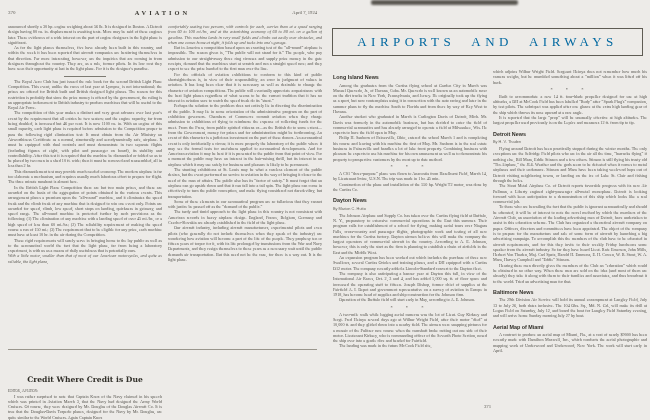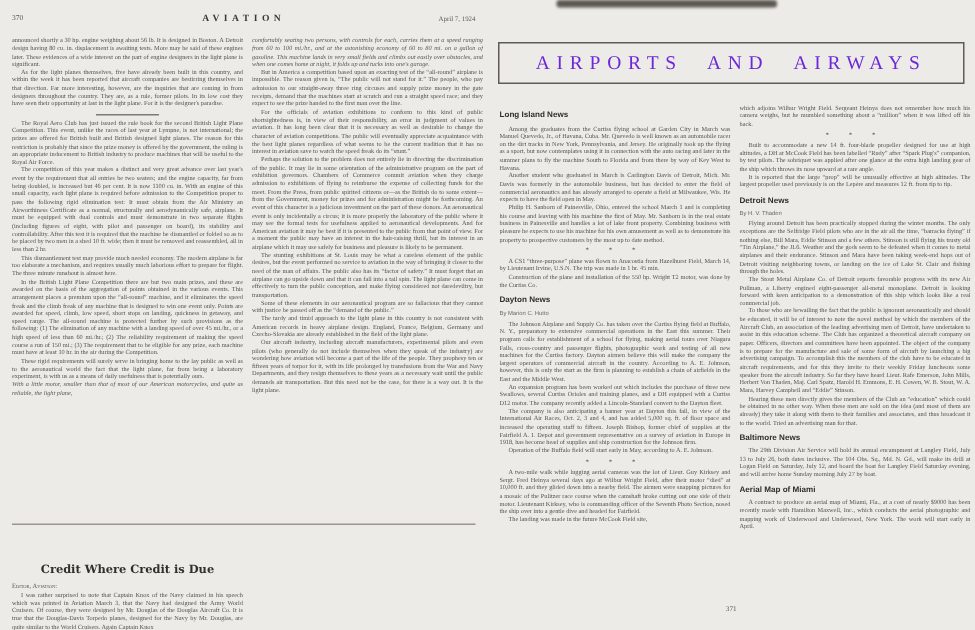--- a/index.html
+++ b/index.html
@@ -62,21 +62,21 @@
   .full-rule{border-top:1px solid #9a968d;margin:3px 8px 2px 8px;height:0;}
 
   
   .banner-box{
     position:absolute;left:7px;top:28px;width:309px;height:26px;
     border:1px solid #5f5c54;background:transparent;
     display:flex;align-items:center;justify-content:center;
   }
   .banner-text{
     font-family:"Liberation Serif",serif;font-size:13px;
-    letter-spacing:4.5px;word-spacing:9px;color:#6d28d9;white-space:nowrap;
+    letter-spacing:4.5px;word-spacing:9px;color:#0369a1;white-space:nowrap;
   }
   .banner-wrap{position:relative;height:62px;}
 
   .scan-artifact{
     position:absolute;left:46px;top:0;width:147px;height:5px;
     background:#3b3831;opacity:.82;filter:blur(1px);border-radius:2px;
   }
   .page-footer{
     position:absolute;left:0;right:0;bottom:11px;text-align:center;
     font-size:4.8px;color:#5b5953;

